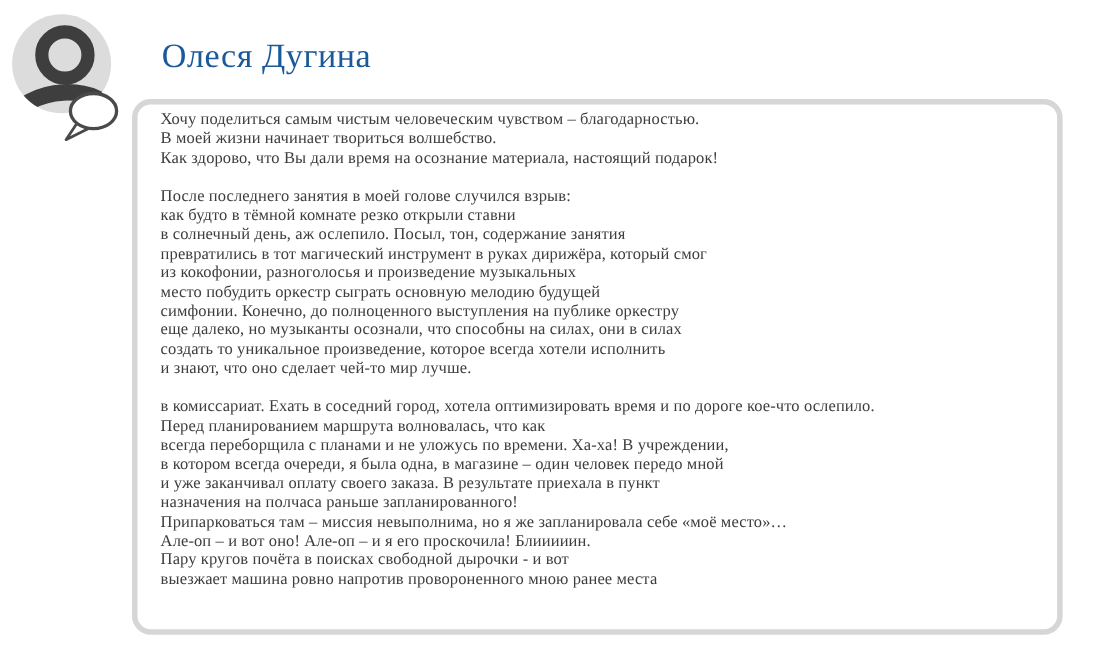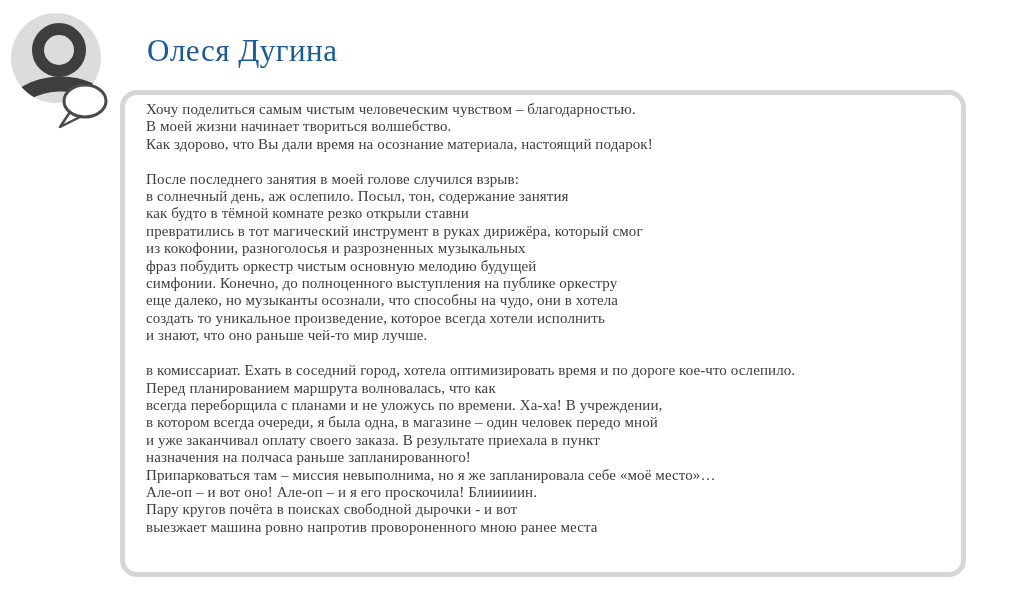--- a/index.html
+++ b/index.html
@@ -80,29 +80,29 @@
 
   <h1 class="author-name">Олеся Дугина</h1>
 
   <div class="testimonial-card">
     <div class="testimonial-text">
         <div class="line">Хочу поделиться самым чистым человеческим чувством – благодарностью.</div>
         <div class="line">В моей жизни начинает твориться волшебство.</div>
         <div class="line">Как здорово, что Вы дали время на осознание материала, настоящий подарок!</div>
         <div class="line">&nbsp;</div>
         <div class="line">После последнего занятия в моей голове случился взрыв:</div>
+        <div class="line">как будто в тёмной комнате резко открыли ставни</div>
         <div class="line">в солнечный день, аж ослепило. Посыл, тон, содержание занятия</div>
-        <div class="line">как будто в тёмной комнате резко открыли ставни</div>
         <div class="line">превратились в тот магический инструмент в руках дирижёра, который смог</div>
-        <div class="line">из кокофонии, разноголосья и разрозненных музыкальных</div>
-        <div class="line">фраз побудить оркестр чистым основную мелодию будущей</div>
+        <div class="line">из кокофонии, разноголосья и произведение музыкальных</div>
+        <div class="line">место побудить оркестр сыграть основную мелодию будущей</div>
         <div class="line">симфонии. Конечно, до полноценного выступления на публике оркестру</div>
-        <div class="line">еще далеко, но музыканты осознали, что способны на чудо, они в хотела</div>
+        <div class="line">еще далеко, но музыканты осознали, что способны на силах, они в силах</div>
         <div class="line">создать то уникальное произведение, которое всегда хотели исполнить</div>
-        <div class="line">и знают, что оно раньше чей-то мир лучше.</div>
+        <div class="line">и знают, что оно сделает чей-то мир лучше.</div>
         <div class="line">&nbsp;</div>
         <div class="line">в комиссариат. Ехать в соседний город, хотела оптимизировать время и по дороге кое-что ослепило.</div>
         <div class="line">Перед планированием маршрута волновалась, что как</div>
         <div class="line">всегда переборщила с планами и не уложусь по времени. Ха-ха! В учреждении,</div>
         <div class="line">в котором всегда очереди, я была одна, в магазине – один человек передо мной</div>
         <div class="line">и уже заканчивал оплату своего заказа. В результате приехала в пункт</div>
         <div class="line">назначения на полчаса раньше запланированного!</div>
         <div class="line">Припарковаться там – миссия невыполнима, но я же запланировала себе «моё место»…</div>
         <div class="line">Але-оп – и вот оно! Але-оп – и я его проскочила! Блииииин.</div>
         <div class="line">Пару кругов почёта в поисках свободной дырочки - и вот</div>

